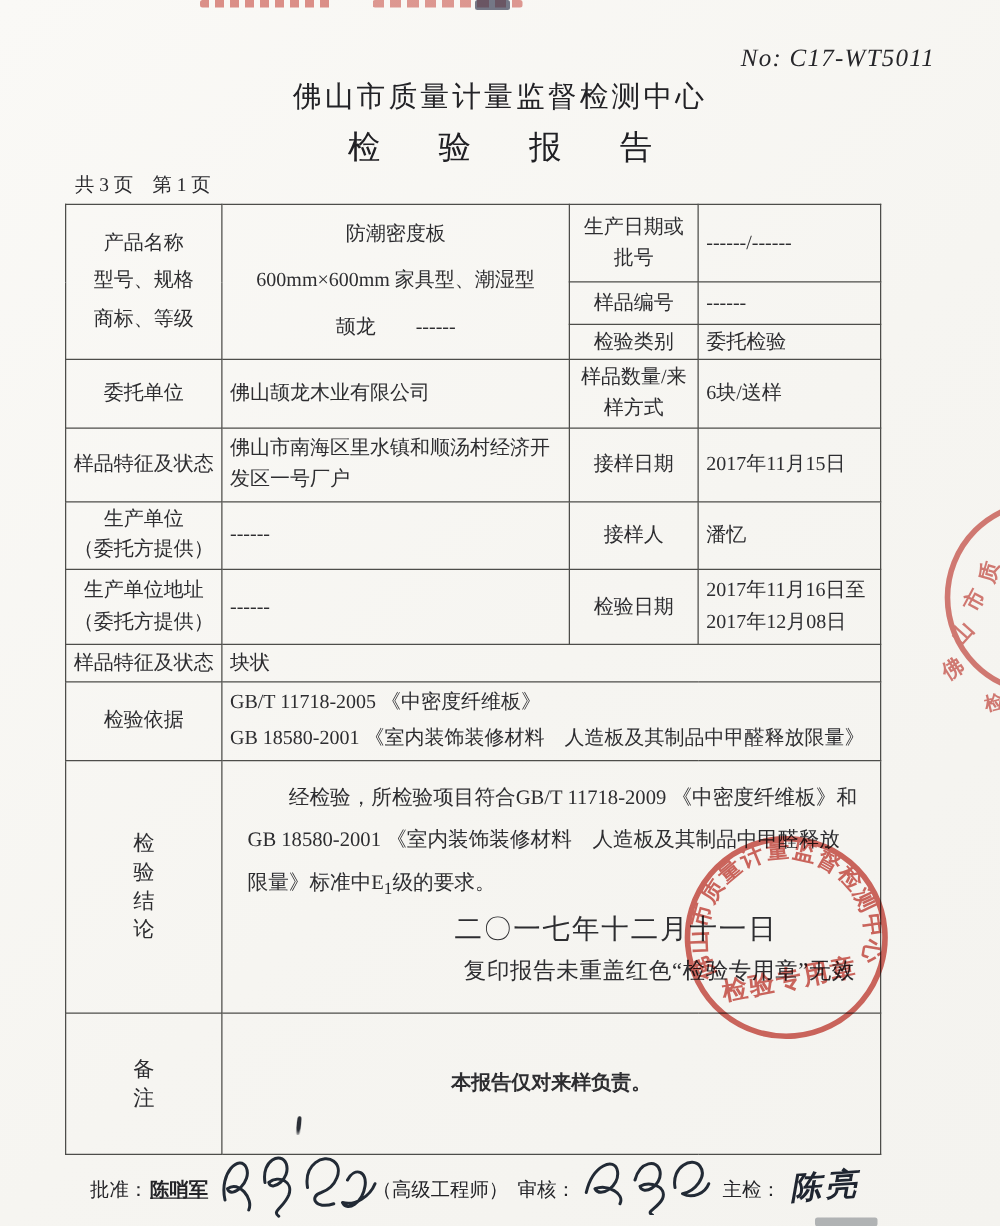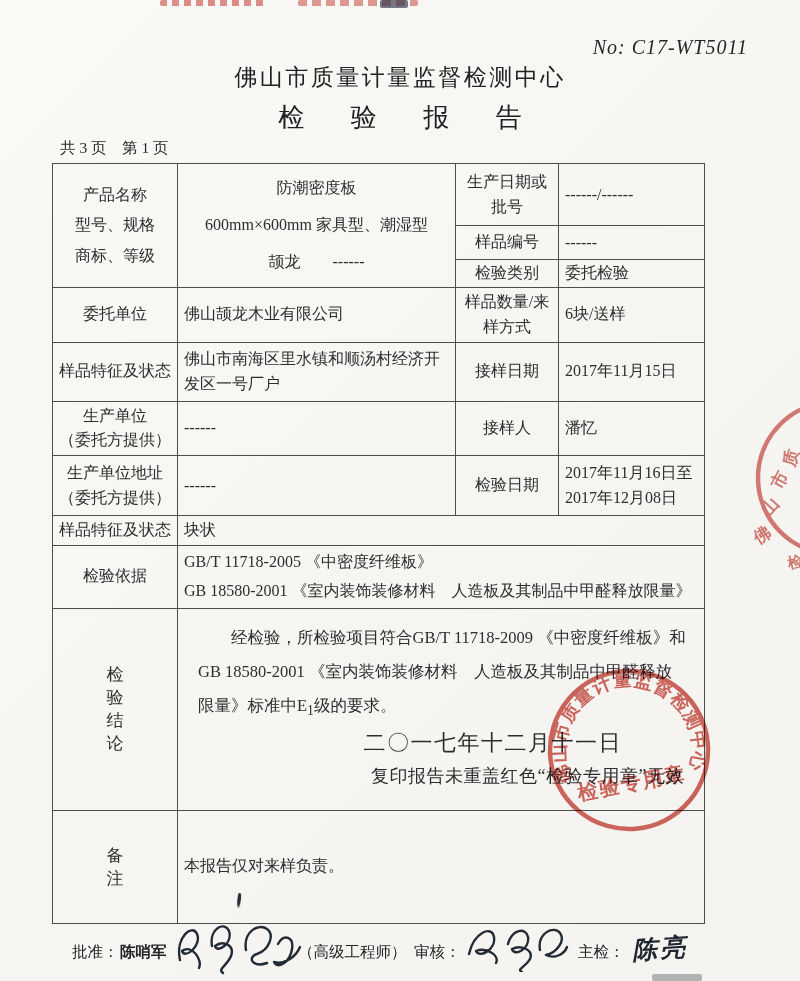--- a/index.html
+++ b/index.html
@@ -29,31 +29,31 @@
   .two-line{line-height:1.55;}
   .prod-lab div{line-height:1.9;}
   .prod-val{text-align:center;line-height:2.3;font-size:16.5px;}
   .vert-lab{text-align:center;}
   .vert-lab .vstack{display:flex;flex-direction:column;justify-content:space-between;align-items:center;height:100%;padding:16px 0;box-sizing:border-box;font-size:17px;}
   td.concl{vertical-align:top;padding:0;}
   .concl-in{display:flex;flex-direction:column;height:100%;box-sizing:border-box;padding:10px 12px 8px 14px;}
   .concl-in p{margin:0;text-indent:2em;line-height:34px;font-size:16.5px;}
   .concl-date{margin-top:auto;text-align:right;padding-right:64px;font-size:22px;letter-spacing:1.5px;}
   .concl-note{text-align:right;padding-right:2px;font-size:18px;margin-top:6px;letter-spacing:.5px;}
-  .remark-val{text-align:left;font-size:16.5px;}
+  .remark-val{text-align:center;font-size:16.5px;font-weight:bold;}
   .basis div{line-height:1.8;}
 
   
   .stamp-main{position:absolute;left:543px;top:664px;width:172px;height:172px;opacity:.82;mix-blend-mode:multiply;transform:rotate(-5deg);}
   .stamp-edge{position:absolute;right:0;top:382px;width:54px;height:194px;opacity:.7;mix-blend-mode:multiply;overflow:hidden;}
 
   
   .footer{position:absolute;left:72px;top:930px;width:680px;height:50px;font-size:15.5px;color:#242428;}
   .footer .lbl{position:absolute;top:12px;}
-  .footer .bold{font-weight:bold;}
+  .footer .bold{font-weight:bold;text-decoration:underline;}
   .sig{position:absolute;}
   .sig path{fill:none;stroke:#222a35;stroke-width:2.4;stroke-linecap:round;stroke-linejoin:round;}
   .hand-name{position:absolute;font-weight:bold;font-style:italic;font-size:25px;transform:rotate(-4deg);color:#1f2530;letter-spacing:3px;}
 </style>
 </head>
 <body>
 
 <div class="page">
 
   <div class="frag frag-red1"></div>

